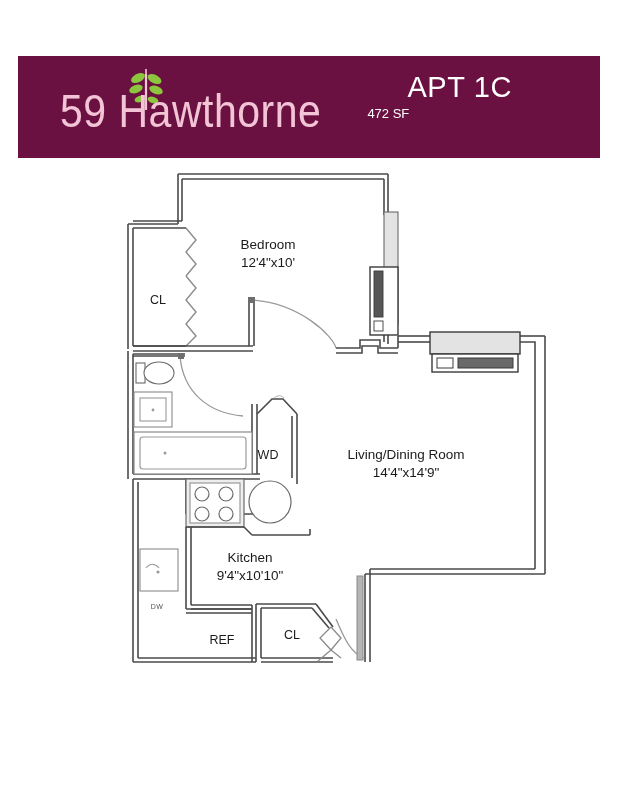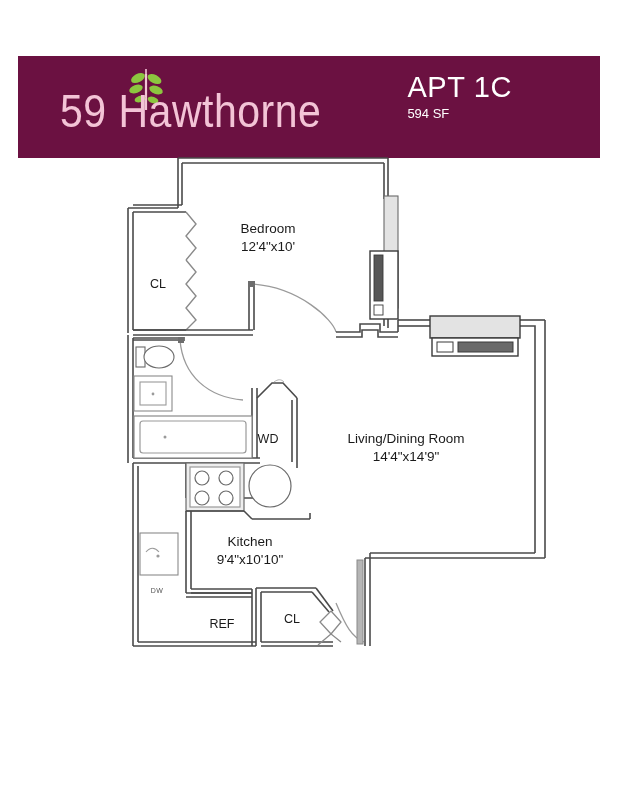--- a/index.html
+++ b/index.html
@@ -63,39 +63,40 @@
     text-align: left;
     color: #ffffff;
   }
   .apt-title {
     font-size: 29px;
     letter-spacing: 0.6px;
     line-height: 34px;
     color: #ffffff;
     font-weight: 400;
     white-space: nowrap;
+    margin-left: 40px;
   }
   .apt-sub {
     font-size: 13px;
     line-height: 20px;
     color: #ffffff;
     white-space: nowrap;
     margin-top: 3px;
   }
   .apt-sf {
     font-size: 13px;
     line-height: 19px;
     color: #ffffff;
     white-space: nowrap;
   }
   
   .plan-wrap {
     position: absolute;
     left: 0;
-    top: 148px;
+    top: 164px;
     width: 618px;
     height: 520px;
   }
   .plan-svg { display: block; }
   .room-label {
     font-family: "Liberation Sans", sans-serif;
     font-size: 13.5px;
     fill: #1a1a1a;
     text-anchor: middle;
   }
@@ -147,21 +148,21 @@
         <ellipse cx="20" cy="23" rx="7" ry="4" transform="rotate(-20 20 23)" fill="#8cc63f"></ellipse>
         <ellipse cx="40" cy="24" rx="7" ry="4" transform="rotate(20 40 24)" fill="#8cc63f"></ellipse>
         <ellipse cx="24" cy="33" rx="5.5" ry="3.2" transform="rotate(-18 24 33)" fill="#8cc63f"></ellipse>
         <ellipse cx="37" cy="34" rx="5.5" ry="3.2" transform="rotate(18 37 34)" fill="#8cc63f"></ellipse>
       </svg>
       <div class="logo-text">59 Hawthorne</div>
     </div>
 
     <div class="apt-block">
       <div class="apt-title">APT 1C</div>
-      <div class="apt-sf">594 SF</div>
+      <div class="apt-sf">472 SF</div>
     </div>
   </div>
 
   <div class="plan-wrap">
     <svg class="plan-svg" width="618" height="520" viewBox="0 0 618 520">
 
       <g fill="none" stroke="#4a4a4a" stroke-width="1.6" stroke-linejoin="miter">
 
         <g stroke="#4a4a4a">
 

